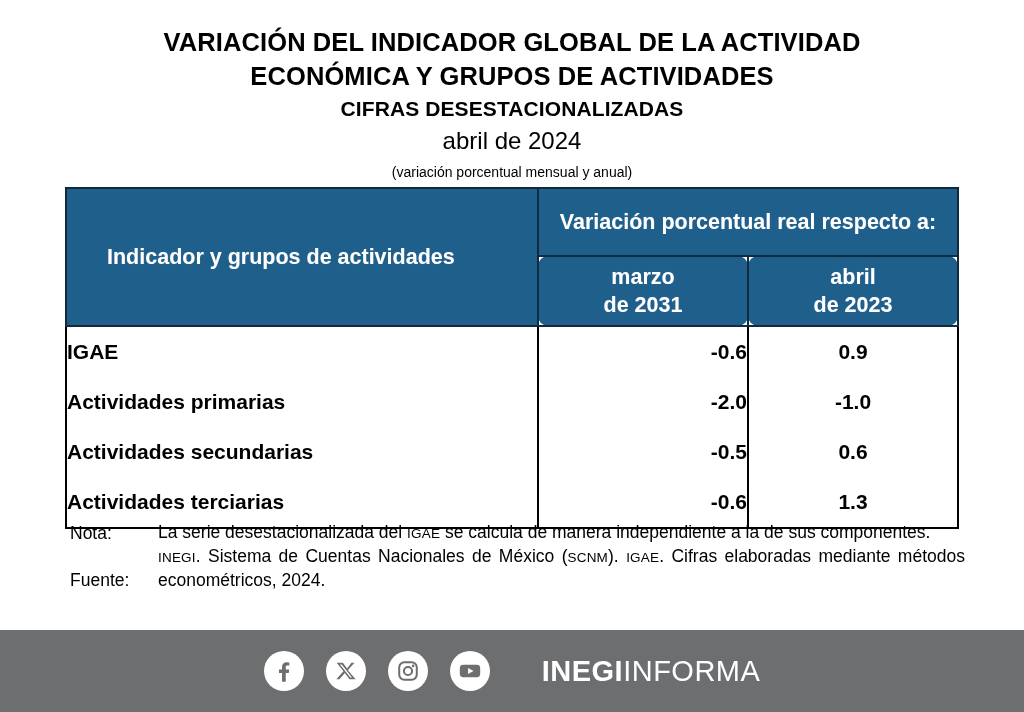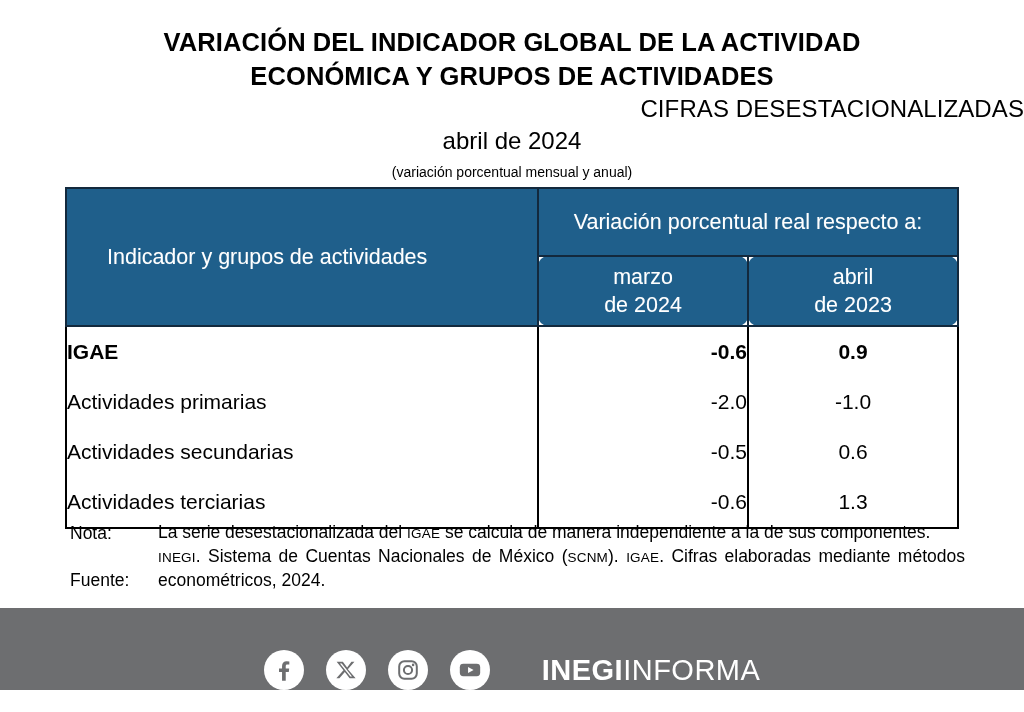--- a/index.html
+++ b/index.html
@@ -23,25 +23,24 @@
     text-align: center;
   }
   .title-line1,
   .title-line2 {
     font-size: 25.5px;
     font-weight: bold;
     letter-spacing: 0.1px;
     line-height: 34px;
   }
   .title-line3 {
-    font-size: 24px;
-    font-weight: normal;
+    font-size: 21px;
+    font-weight: bold;
     line-height: 31px;
     letter-spacing: 0.1px;
-    text-align: right;
   }
   .title-line4 {
     font-size: 24px;
     font-weight: normal;
     line-height: 33px;
   }
   .title-line5 {
     font-size: 14px;
     font-weight: normal;
     line-height: 30px;
@@ -56,20 +55,21 @@
   }
   table.data {
     border-collapse: collapse;
     width: 894px;
     table-layout: fixed;
   }
   table.data td, table.data th {
     border: 2px solid #13293d;
     padding: 0;
     margin: 0;
+    font-weight: bold;
   }
   .hd {
     background: #1f5f8b;
     color: #ffffff;
     font-weight: normal;
     text-align: center;
     vertical-align: middle;
     font-size: 21.5px;
     line-height: 28px;
     text-shadow: 0 0 1px rgba(255,255,255,0.25);
@@ -154,26 +154,26 @@
   }
   .sc {
     font-size: 13.5px;
     letter-spacing: 0.2px;
   }
 
   
   .footer {
     position: absolute;
     left: 0;
-    top: 608px;
+    top: 630px;
     width: 1024px;
     height: 82px;
     background: #6d6e70;
     display: flex;
-    align-items: flex-end;
+    align-items: center;
     justify-content: center;
   }
   .social {
     display: flex;
     align-items: center;
     gap: 22px;
   }
   .circ {
     width: 40px;
     height: 40px;
@@ -208,21 +208,21 @@
 <div class="table-wrap">
   <table class="data">
     <thead>
       <tr>
         <th class="hd hd-stub" rowspan="2" style="width:408px">Indicador y grupos de actividades</th>
         <th class="hd hd-span" colspan="2">Variación porcentual real respecto a:</th>
       </tr>
       <tr>
         <th class="hd hd-sub" style="width:243px">
           <div>marzo</div>
-          <div>de 2024</div>
+          <div>de 2031</div>
         </th>
         <th class="hd hd-sub" style="width:243px">
           <div>abril</div>
           <div>de 2023</div>
         </th>
       </tr>
     </thead>
     <tbody>
       <tr class="row-first">
         <td class="bd-label lbl-strong">IGAE</td>

